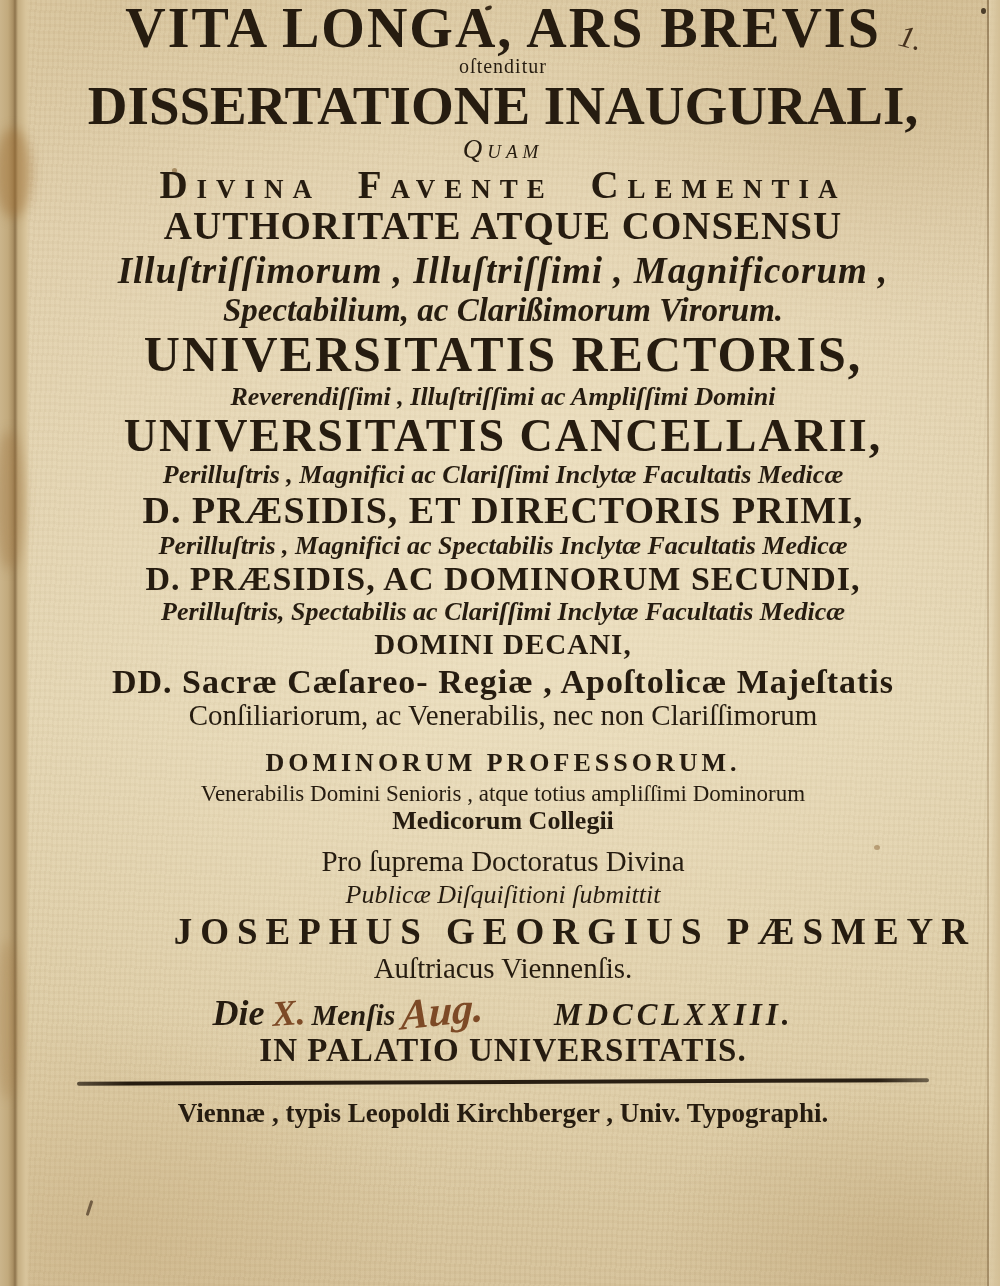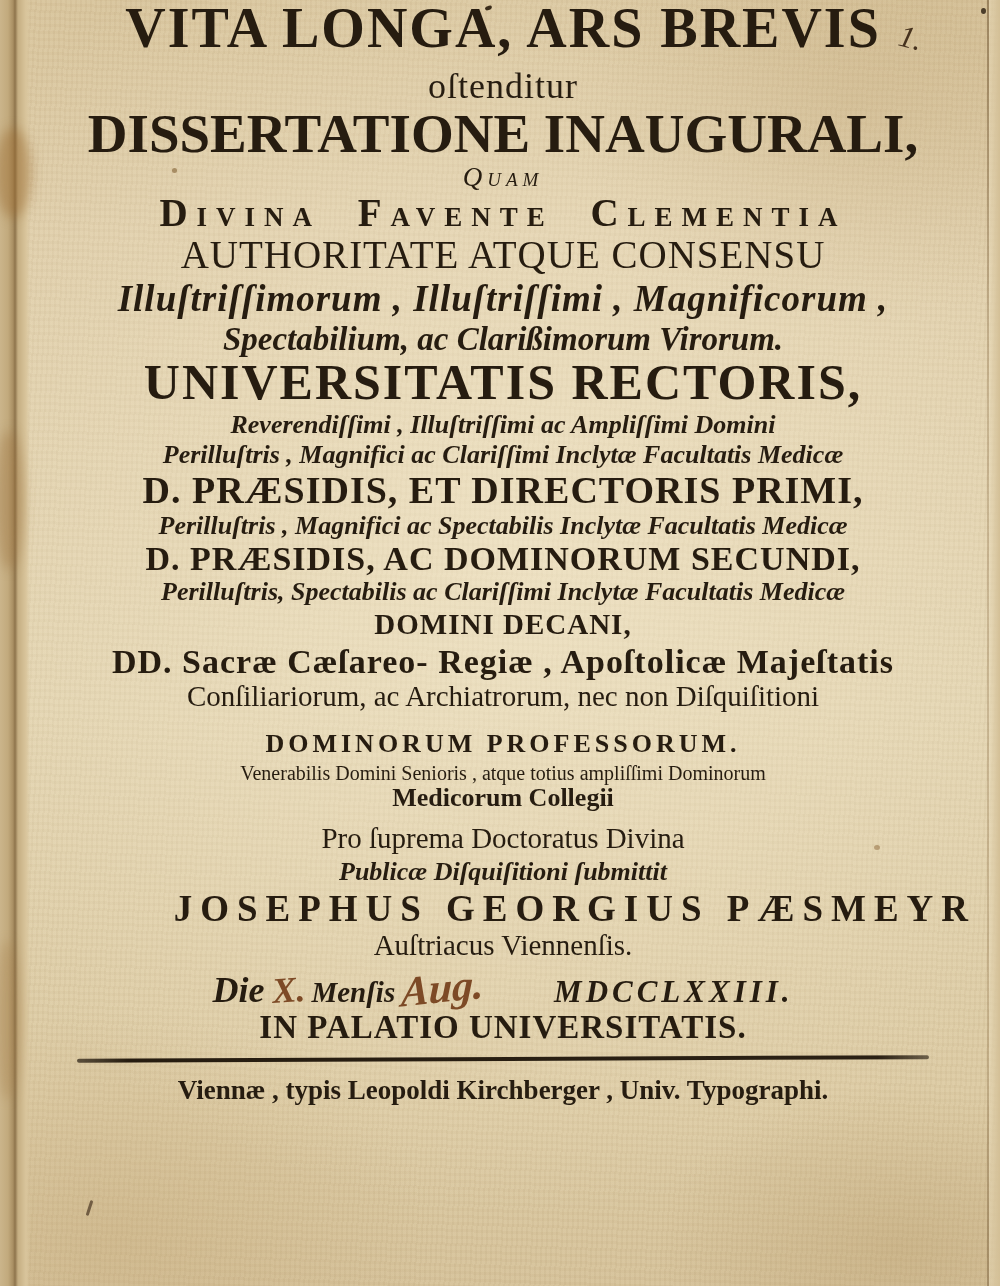--- a/index.html
+++ b/index.html
@@ -45,39 +45,39 @@
 
   .content {
     position: absolute; left: 30px; top: 0; width: 946px; height: 100%;
     text-align: center; 
   }
 
   .line { line-height: 1.04; }
 
   .t-title    { font-size: 56px; font-weight: bold; letter-spacing: 2px; line-height: 1.0; }
   .t-title2   { font-size: 55px; font-weight: bold; letter-spacing: 0px; line-height: 1.05; }
-  .t-small    { font-size: 36px; letter-spacing: 1px; margin-top: 12px; }
+  .t-small    { font-size: 20px; letter-spacing: 1px; margin-top: 0; }
   .t-quam     { font-size: 27px; font-style: italic; font-variant: small-caps; letter-spacing: 5px; }
   .t-divina   { font-size: 39px; font-variant: small-caps; letter-spacing: 9px; word-spacing: 18px; font-weight: 600; margin-top: 2px; }
-  .t-author   { font-size: 39px; letter-spacing: 1px; font-weight: 400; margin-top: 1px; }
+  .t-author   { font-size: 39px; letter-spacing: 1px; font-weight: 700; margin-top: 1px; }
   .t-ital-big { font-size: 37px; font-style: italic; font-weight: 600; letter-spacing: 1px; line-height: 1.18; margin-top: 2px; }
   .t-ital-med { font-size: 33px; font-style: italic; font-weight: 600; line-height: 1.1; }
   .t-ital     { font-size: 26px; font-style: italic; font-weight: 600; line-height: 1.15; }
   .t-rector   { font-size: 50px; font-weight: bold; letter-spacing: 2px; line-height: 1.0; }
   .t-cancel   { font-size: 46px; font-weight: bold; letter-spacing: 2px; line-height: 1.05; }
   .t-praes1   { font-size: 38px; font-weight: bold; letter-spacing: 1px; line-height: 1.08; }
   .t-praes2   { font-size: 34px; font-weight: 600; letter-spacing: 1px; line-height: 1.06; }
   .t-decani   { font-size: 29px; font-weight: bold; letter-spacing: 1px; line-height: 1.05; margin-top: 2px; }
   .t-dd       { font-size: 34px; font-weight: bold; letter-spacing: 1px; line-height: 1.1; margin-top: 4px; }
   .t-consil   { font-size: 29px; line-height: 1.1; }
   .t-domprof  { font-size: 26px; font-weight: bold; letter-spacing: 4px; line-height: 1.15; margin-top: 16px; }
-  .t-vener    { font-size: 20px; line-height: 1.12; margin-top: 3px; }
+  .t-vener    { font-size: 23px; line-height: 1.12; margin-top: 3px; }
   .t-medic    { font-size: 26px; font-weight: 600; line-height: 1.1; }
   .t-pro      { font-size: 29px; line-height: 1.1; margin-top: 10px; }
-  .t-publ     { font-size: 26px; font-style: italic; font-weight: 700; line-height: 1.15; margin-top: 3px; }
+  .t-publ     { font-size: 26px; font-style: italic; font-weight: 400; line-height: 1.15; margin-top: 3px; }
   .t-name     { font-size: 37px; font-weight: bold; letter-spacing: 8px; line-height: 1.1; margin-top: 2px; text-align: right; }
   .t-austr    { font-size: 29px; line-height: 1.1; }
   .t-palatio  { font-size: 33px; letter-spacing: 1px; font-weight: 600; line-height: 1.1; margin-top: 1px; }
 
   .date-row {
     display: flex; justify-content: center; align-items: baseline;
     margin-top: 2px; height: 44px;
   }
   .d-die    { font-size: 36px; font-style: italic; font-weight: 600; }
   .d-day    { font-size: 36px; font-style: italic; font-weight: bold; color: #7d4a26; margin: 0 6px 0 8px; transform: rotate(-4deg); display: inline-block; }
@@ -127,28 +127,29 @@
     <div class="line t-title">VITA LONGA, ARS BREVIS</div>
     <div class="line t-small">oſtenditur</div>
     <div class="line t-title2">DISSERTATIONE INAUGURALI,</div>
     <div class="line t-quam">Quam</div>
     <div class="line t-divina">Divina Favente Clementia</div>
     <div class="line t-author">AUTHORITATE ATQUE CONSENSU</div>
     <div class="line t-ital-big">Illuſtriſſimorum , Illuſtriſſimi , Magnificorum ,</div>
     <div class="line t-ital-med">Spectabilium, ac Clarißimorum Virorum.</div>
     <div class="line t-rector">UNIVERSITATIS RECTORIS,</div>
     <div class="line t-ital" style="margin-top:3px;">Reverendiſſimi , Illuſtriſſimi ac Ampliſſimi Domini</div>
+    <div class="line t-cancel">UNIVERSITATIS CANCELLARII,</div>
     <div class="line t-ital">Perilluſtris , Magnifici ac Clariſſimi Inclytæ Facultatis Medicæ</div>
     <div class="line t-praes1">D. PRÆSIDIS, ET DIRECTORIS PRIMI,</div>
     <div class="line t-ital">Perilluſtris , Magnifici ac Spectabilis Inclytæ Facultatis Medicæ</div>
     <div class="line t-praes2">D. PRÆSIDIS, AC DOMINORUM SECUNDI,</div>
     <div class="line t-ital">Perilluſtris, Spectabilis ac Clariſſimi Inclytæ Facultatis Medicæ</div>
     <div class="line t-decani">DOMINI DECANI,</div>
     <div class="line t-dd">DD. Sacræ Cæſareo- Regiæ , Apoſtolicæ Majeſtatis</div>
-    <div class="line t-consil">Conſiliariorum, ac Archiatrorum, nec non Diſquiſitioni</div>
+    <div class="line t-consil">Conſiliariorum, ac Venerabilis, nec non Clariſſimorum</div>
     <div class="line t-domprof">DOMINORUM PROFESSORUM.</div>
     <div class="line t-vener">Venerabilis Domini Senioris , atque totius ampliſſimi Dominorum</div>
     <div class="line t-medic">Medicorum Collegii</div>
     <div class="line t-pro">Pro ſuprema Doctoratus Divina</div>
     <div class="line t-publ">Publicæ Diſquiſitioni ſubmittit</div>
     <div class="line t-name">JOSEPHUS GEORGIUS PÆSMEYR</div>
     <div class="line t-austr">Auſtriacus Viennenſis.</div>
 
     <div class="date-row">
       <span class="d-die">Die</span>

